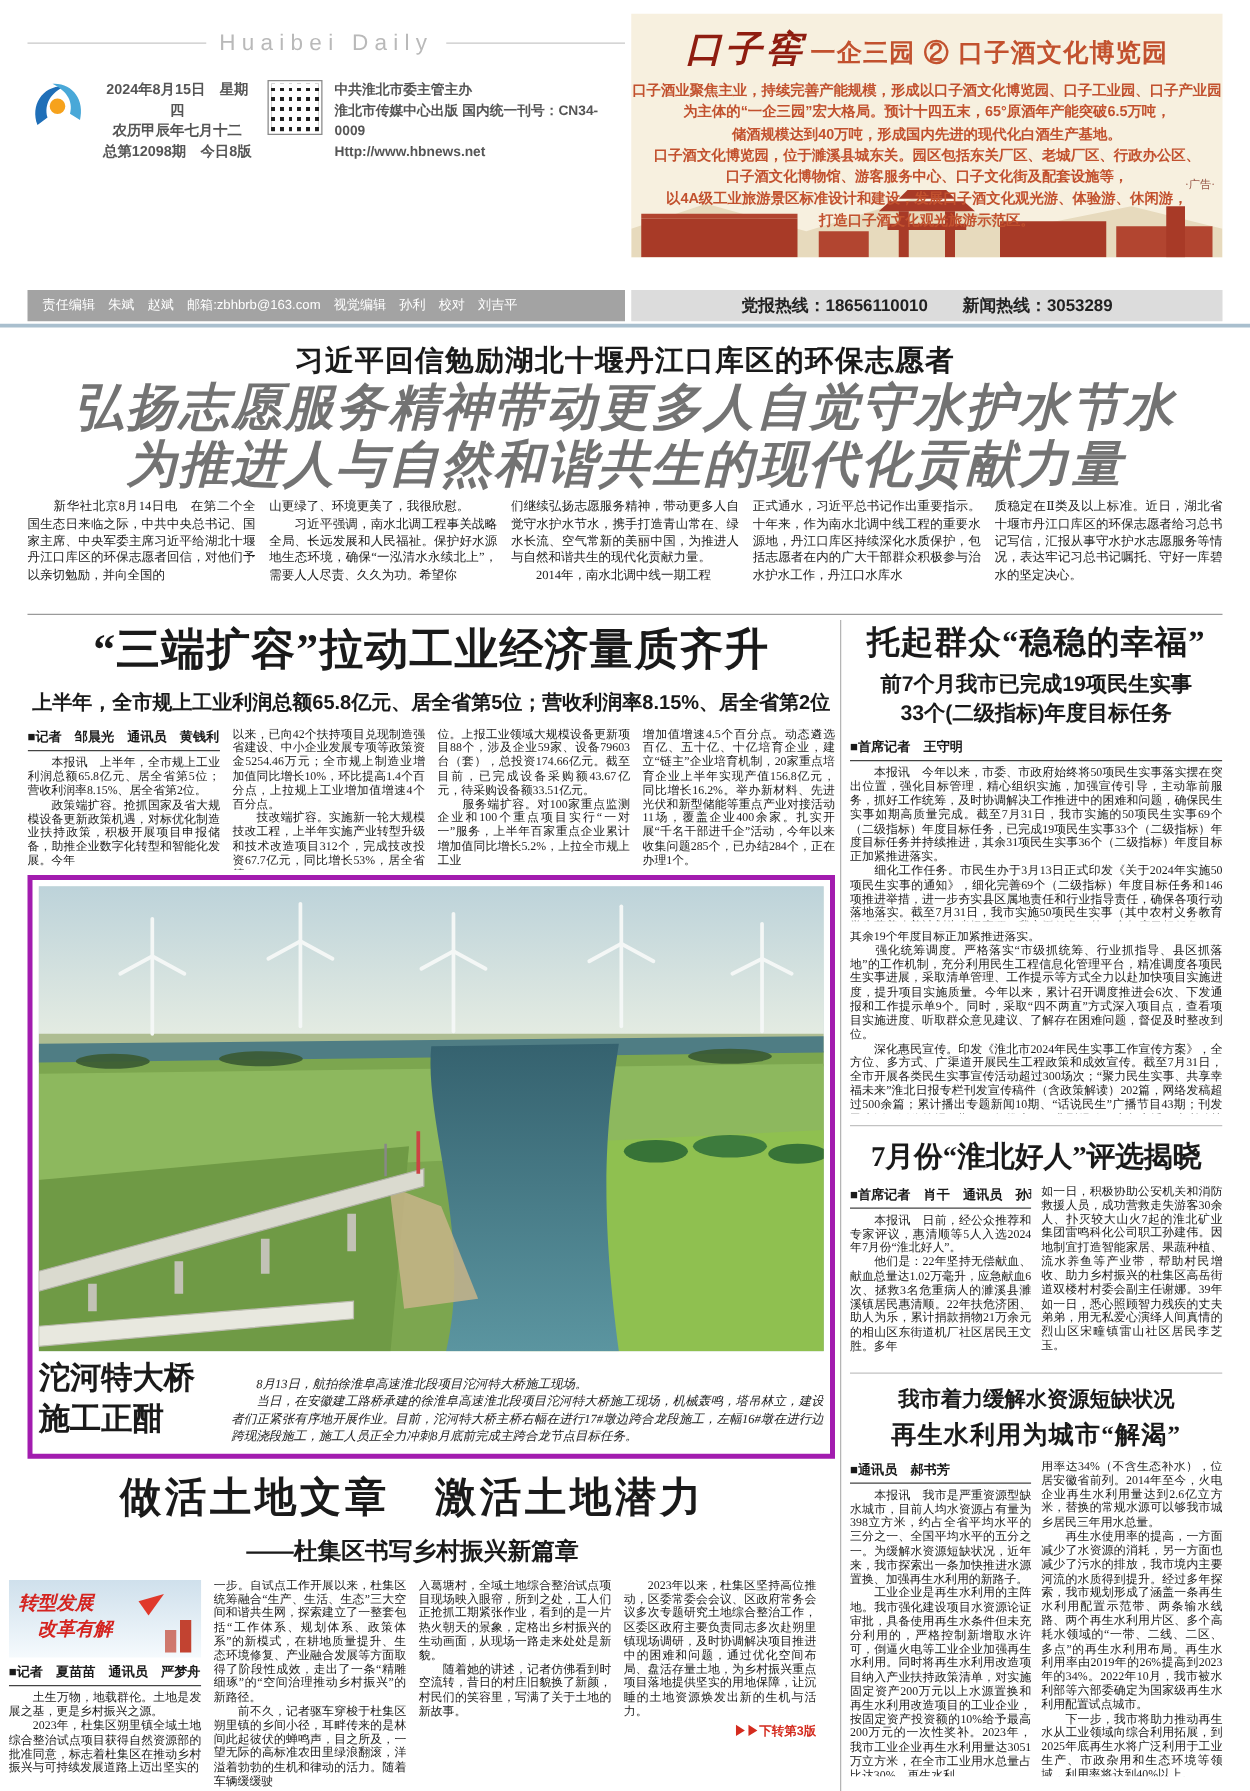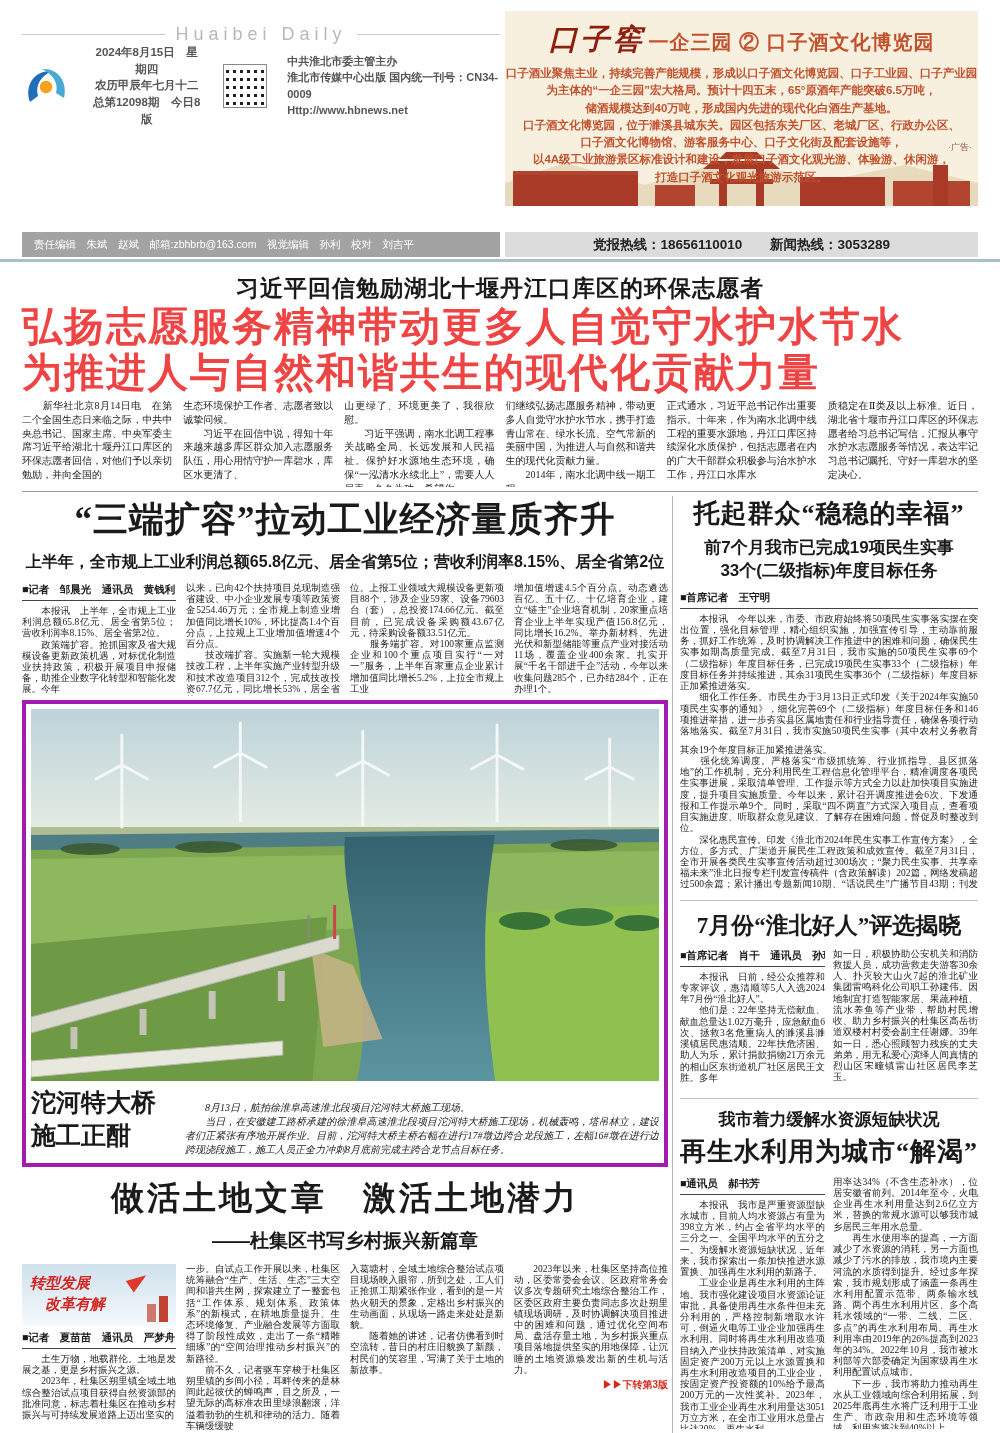--- a/index.html
+++ b/index.html
@@ -10,21 +10,21 @@
 
   
   .masthead { position:absolute; left:22px; top:22px; width:478px; height:202px; }
   .brand-title { font-size:92px; line-height:130px; font-weight:900; color:#d6281e;
                  letter-spacing:10px; font-style:italic; text-align:center;
                  font-family:"Liberation Serif",serif; white-space:nowrap; }
   .eng-row { display:flex; align-items:center; gap:10px; height:20px; margin-top:2px; }
   .eng-row .rule { flex:1; border-top:1px solid #c8c8c8; }
   .eng-title { color:#b9b9b9; font-size:18px; letter-spacing:5px;
                font-family:"Liberation Sans",sans-serif; }
-  .mh-info { display:flex; align-items:center; gap:20px; margin-top:0; }
+  .mh-info { display:flex; align-items:flex-start; gap:10px; margin-top:20px; }
   .mh-logo { width:48px; height:40px; flex:none; }
   .mh-date { text-align:center; font-weight:bold; color:#555; font-size:11.5px; line-height:1.45;
              font-family:"Liberation Sans",sans-serif; white-space:pre-line; }
   .qr { width:44px; height:44px; flex:none; border:1px solid #888; padding:2px; background:#fff; }
   .qr-in { width:100%; height:100%;
      background:repeating-linear-gradient(90deg,#111 0 3px,#fff 3px 7px),
                 repeating-linear-gradient(0deg,#111 0 3px,#fff 3px 8px);
      background-blend-mode:screen; }
   .mh-org { font-weight:bold; color:#555; font-size:11px; line-height:1.5;
             font-family:"Liberation Sans",sans-serif; white-space:pre-line; }
@@ -49,23 +49,23 @@
            font-family:"Liberation Sans",sans-serif; }
   .bar-r { position:absolute; left:505px; top:232px; width:473px; height:25px; background:#dcdcdc;
            color:#222; font-weight:bold; font-size:13.5px; line-height:25px; text-align:center;
            font-family:"Liberation Sans",sans-serif; }
   .bar-r span { margin:0 12px; }
   .bar-under { position:absolute; left:0; top:259px; width:1000px; height:3px; background:#a9bfce; }
 
   
   .lead-kicker { position:absolute; left:22px; top:273px; width:956px; text-align:center;
                  font-size:23px; font-weight:bold; letter-spacing:1px; }
-  .lead-h { position:absolute; left:22px; top:303px; width:956px; text-align:left;
-            font-family:"Liberation Sans",sans-serif; font-weight:900; color:#ef4444;
-            font-size:40px; line-height:46px; letter-spacing:2px; white-space:pre-line; }
+  .lead-h { position:absolute; left:22px; top:303px; width:956px; text-align:center;
+            font-family:"Liberation Sans",sans-serif; font-weight:900; color:#737373;
+            font-size:40px; line-height:46px; letter-spacing:2px; white-space:pre-line;font-style:italic; }
   .lead-cols { position:absolute; left:22px; top:399px; width:956px; height:88px;
                display:flex; gap:11px; overflow:hidden; }
   .lead-cols .col { flex:1; font-size:10px; line-height:1.38; text-align:justify;
                     white-space:pre-line; overflow:hidden; }
   .rule-full { position:absolute; left:22px; top:491px; width:956px; height:1px; background:#9a9a9a; }
 
   
   .byline { font-family:"Liberation Sans",sans-serif; font-weight:bold; font-size:10.5px;
             border-bottom:1px solid #444; padding-bottom:3px; margin-bottom:5px; white-space:nowrap; }
   .coltext { font-size:9.5px; line-height:1.18; text-align:justify; white-space:pre-line; }
@@ -82,21 +82,21 @@
   .photo-box { position:absolute; left:22px; top:700px; width:646px; height:467px;
                border:4px solid #a21caf; background:#fff; padding:5px; }
   .photo-svg { width:100%; height:372px; display:block; background:#cfe0dd; }
   .cap-row { display:flex; gap:12px; margin-top:6px; height:72px; overflow:hidden; }
   .cap-title { width:142px; flex:none; font-size:25px; font-weight:900; line-height:1.3;
                white-space:pre-line; }
   .cap-body { flex:1; font-size:10px; line-height:1.4; font-style:italic; text-align:justify;
               white-space:pre-line; }
 
   
-  .land { position:absolute; left:22px; top:1176px; width:646px; height:257px; overflow:hidden; }
+  .land { position:absolute; left:7px; top:1176px; width:646px; height:257px; overflow:hidden; }
   .land-h { text-align:center; font-size:33px; font-weight:900; letter-spacing:3px; }
   .land-sub { text-align:center; font-family:"Liberation Sans",sans-serif; font-weight:bold;
               font-size:19px; margin-top:7px; }
   .land-cols { display:flex; gap:10px; margin-top:10px; height:168px; overflow:hidden; }
   .land-cols .col { flex:1; overflow:hidden; position:relative; }
   .reform-box { height:62px; background:linear-gradient(180deg,#cfe0ec,#f5fafd);
                 position:relative; overflow:hidden; margin-bottom:5px; }
   .reform-t { position:absolute; left:8px; top:8px; color:#d42420; font-weight:900;
               font-style:italic; font-size:15px; line-height:1.4;
               font-family:"Liberation Sans",sans-serif; white-space:pre-line; }
@@ -115,21 +115,21 @@
   .rs-h { text-align:center; font-weight:900; }
   .ms-h { font-size:26px; letter-spacing:1px; }
   .ms-sub { text-align:center; font-family:"Liberation Sans",sans-serif; font-weight:bold;
             font-size:17px; line-height:1.35; margin-top:6px; white-space:pre-line; }
   .two-cols { display:flex; gap:8px; margin-top:8px; overflow:hidden; }
   .two-cols .col { flex:1; overflow:hidden; }
   .hr { height:1px; background:#c2c2c2; margin:9px 0; }
   .hao-h { font-size:23px; }
   .water-k { text-align:center; font-family:"Liberation Sans",sans-serif; font-weight:bold;
              font-size:17px; }
-  .water-h { font-size:26px; margin-top:3px; letter-spacing:1px; }
+  .water-h { font-size:20px; margin-top:3px; letter-spacing:1px; }
 </style>
 </head>
 <body>
 
 <div class="page">
 
   <div class="masthead">
     <div class="eng-row">
       <span class="rule"></span>
       <span class="eng-title">Huaibei  Daily</span>
@@ -187,22 +187,20 @@
     <span>党报热线：18656110010</span>
     <span>新闻热线：3053289</span>
   </div>
   <div class="bar-under"></div>
 
   <div class="lead-kicker">习近平回信勉励湖北十堰丹江口库区的环保志愿者</div>
   <div class="lead-h">弘扬志愿服务精神带动更多人自觉守水护水节水
 为推进人与自然和谐共生的现代化贡献力量</div>
   <div class="lead-cols">
     <div class="col">　　新华社北京8月14日电　在第二个全国生态日来临之际，中共中央总书记、国家主席、中央军委主席习近平给湖北十堰丹江口库区的环保志愿者回信，对他们予以亲切勉励，并向全国的</div>
-    <div class="col">生态环境保护工作者、志愿者致以诚挚问候。
-　　习近平在回信中说，得知十年来越来越多库区群众加入志愿服务队伍，用心用情守护一库碧水，库区水更清了、</div>
     <div class="col">山更绿了、环境更美了，我很欣慰。
 　　习近平强调，南水北调工程事关战略全局、长远发展和人民福祉。保护好水源地生态环境，确保“一泓清水永续北上”，需要人人尽责、久久为功。希望你</div>
     <div class="col">们继续弘扬志愿服务精神，带动更多人自觉守水护水节水，携手打造青山常在、绿水长流、空气常新的美丽中国，为推进人与自然和谐共生的现代化贡献力量。
 　　2014年，南水北调中线一期工程</div>
     <div class="col">正式通水，习近平总书记作出重要指示。十年来，作为南水北调中线工程的重要水源地，丹江口库区持续深化水质保护，包括志愿者在内的广大干部群众积极参与治水护水工作，丹江口水库水</div>
     <div class="col">质稳定在Ⅱ类及以上标准。近日，湖北省十堰市丹江口库区的环保志愿者给习总书记写信，汇报从事守水护水志愿服务等情况，表达牢记习总书记嘱托、守好一库碧水的坚定决心。</div>
   </div>
   <div class="rule-full"></div>
 
   <div class="industry">

